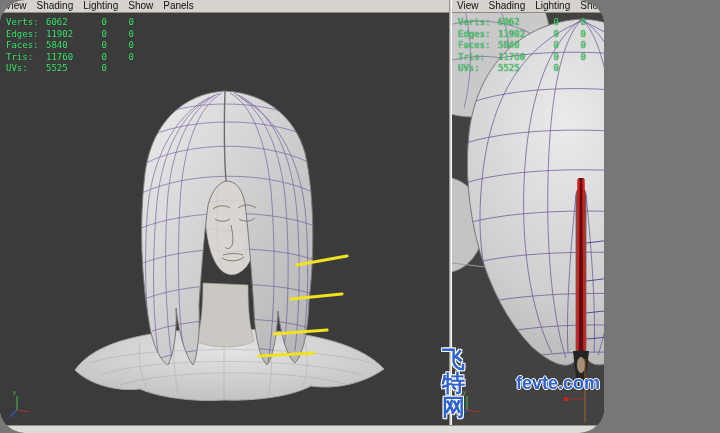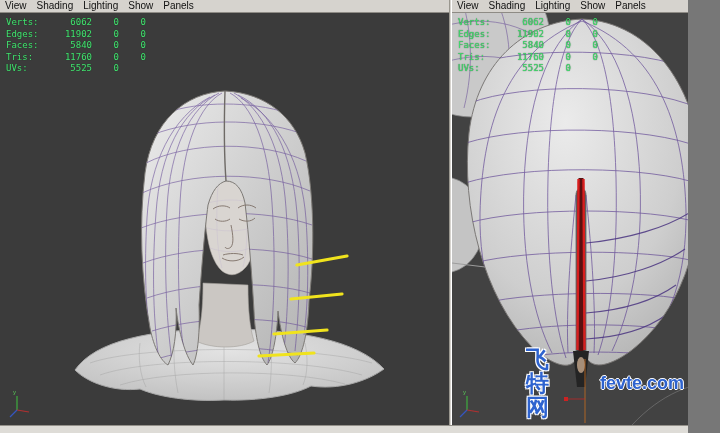--- a/index.html
+++ b/index.html
@@ -1,20 +1,21 @@
 <!DOCTYPE html>
 <html><head>
 <meta charset="utf-8">
 <style>
   * { margin:0; padding:0; box-sizing:border-box; }
   html,body { background:#777; }
   #screen {
-    position:relative; width:688px; height:433px;
+    position:relative; width:604px; height:433px;
     background:#0f172a; overflow:hidden;
     font-family:"Liberation Sans", sans-serif;
+    border-radius:25px;
   }
   .panel { position:absolute; top:0; height:425px; overflow:hidden; }
   .panel-left  { left:0; width:449px; }
   .panel-right { left:452px; width:268px; }
   .divider { position:absolute; left:449px; top:0; width:3px; height:425px; background:#d6d3ce; border-left:1px solid #9a978f; border-right:1px solid #ffffff; }
   .bottom-bar { position:absolute; left:0; top:425px; width:720px; height:8px; background:#dedcd7; border-top:1px solid #94918a; }
 
   .menubar {
     height:13px; background:#d6d3ce; border-bottom:1px solid #8e8b85;
     display:flex; align-items:center; gap:10px; padding:0 5px;
@@ -27,21 +28,21 @@
   .vp-right { background:#424242; }
   .scene { position:absolute; left:0; top:0; display:block; }
 
   .hud {
     position:absolute; top:4px; left:6px; z-index:3;
     font-family:"DejaVu Sans Mono", monospace; font-size:9px;
     line-height:11.5px; color:#45e070; text-shadow:0 0 1px #0a3a18;
   }
   .hud-row { display:flex; }
   .hud-label { width:40px; text-align:left; }
-  .hud-val   { width:34px; text-align:right;margin-left:12px; }
+  .hud-val   { width:34px; text-align:left; }
   .hud-z     { width:27px; text-align:right; }
 
   .watermark {
     position:absolute; right:32px; bottom:14px; width:130px; z-index:6;
     display:flex; flex-direction:row; align-items:center; gap:0;
     pointer-events:none;
   }
   .wm-cn {
     font-size:23px; font-weight:bold; letter-spacing:3px; color:#2e63cf;
     text-shadow:-1px -1px 0 #fff, 1px -1px 0 #fff, -1px 1px 0 #fff, 1px 1px 0 #fff;

